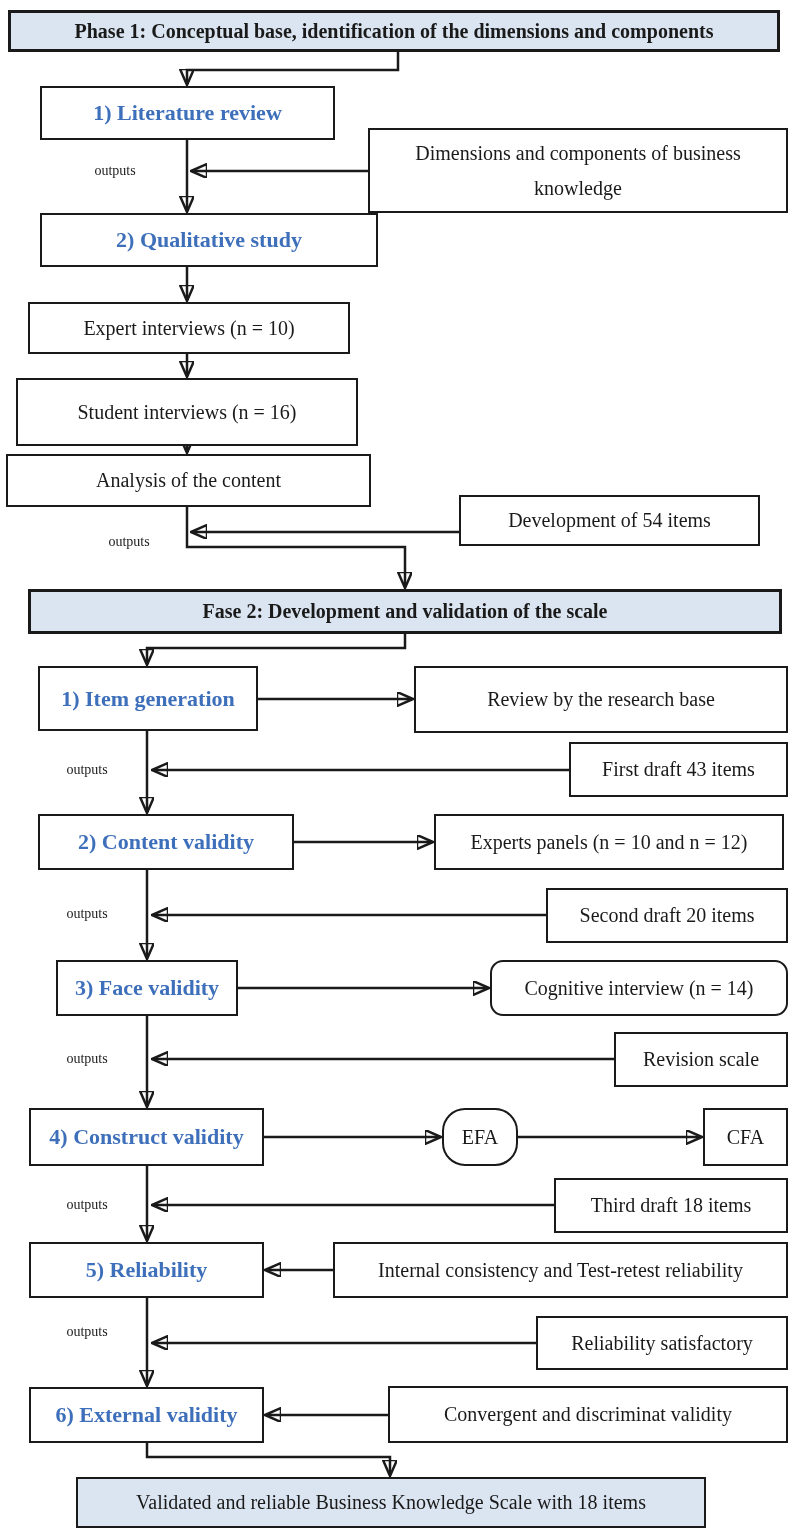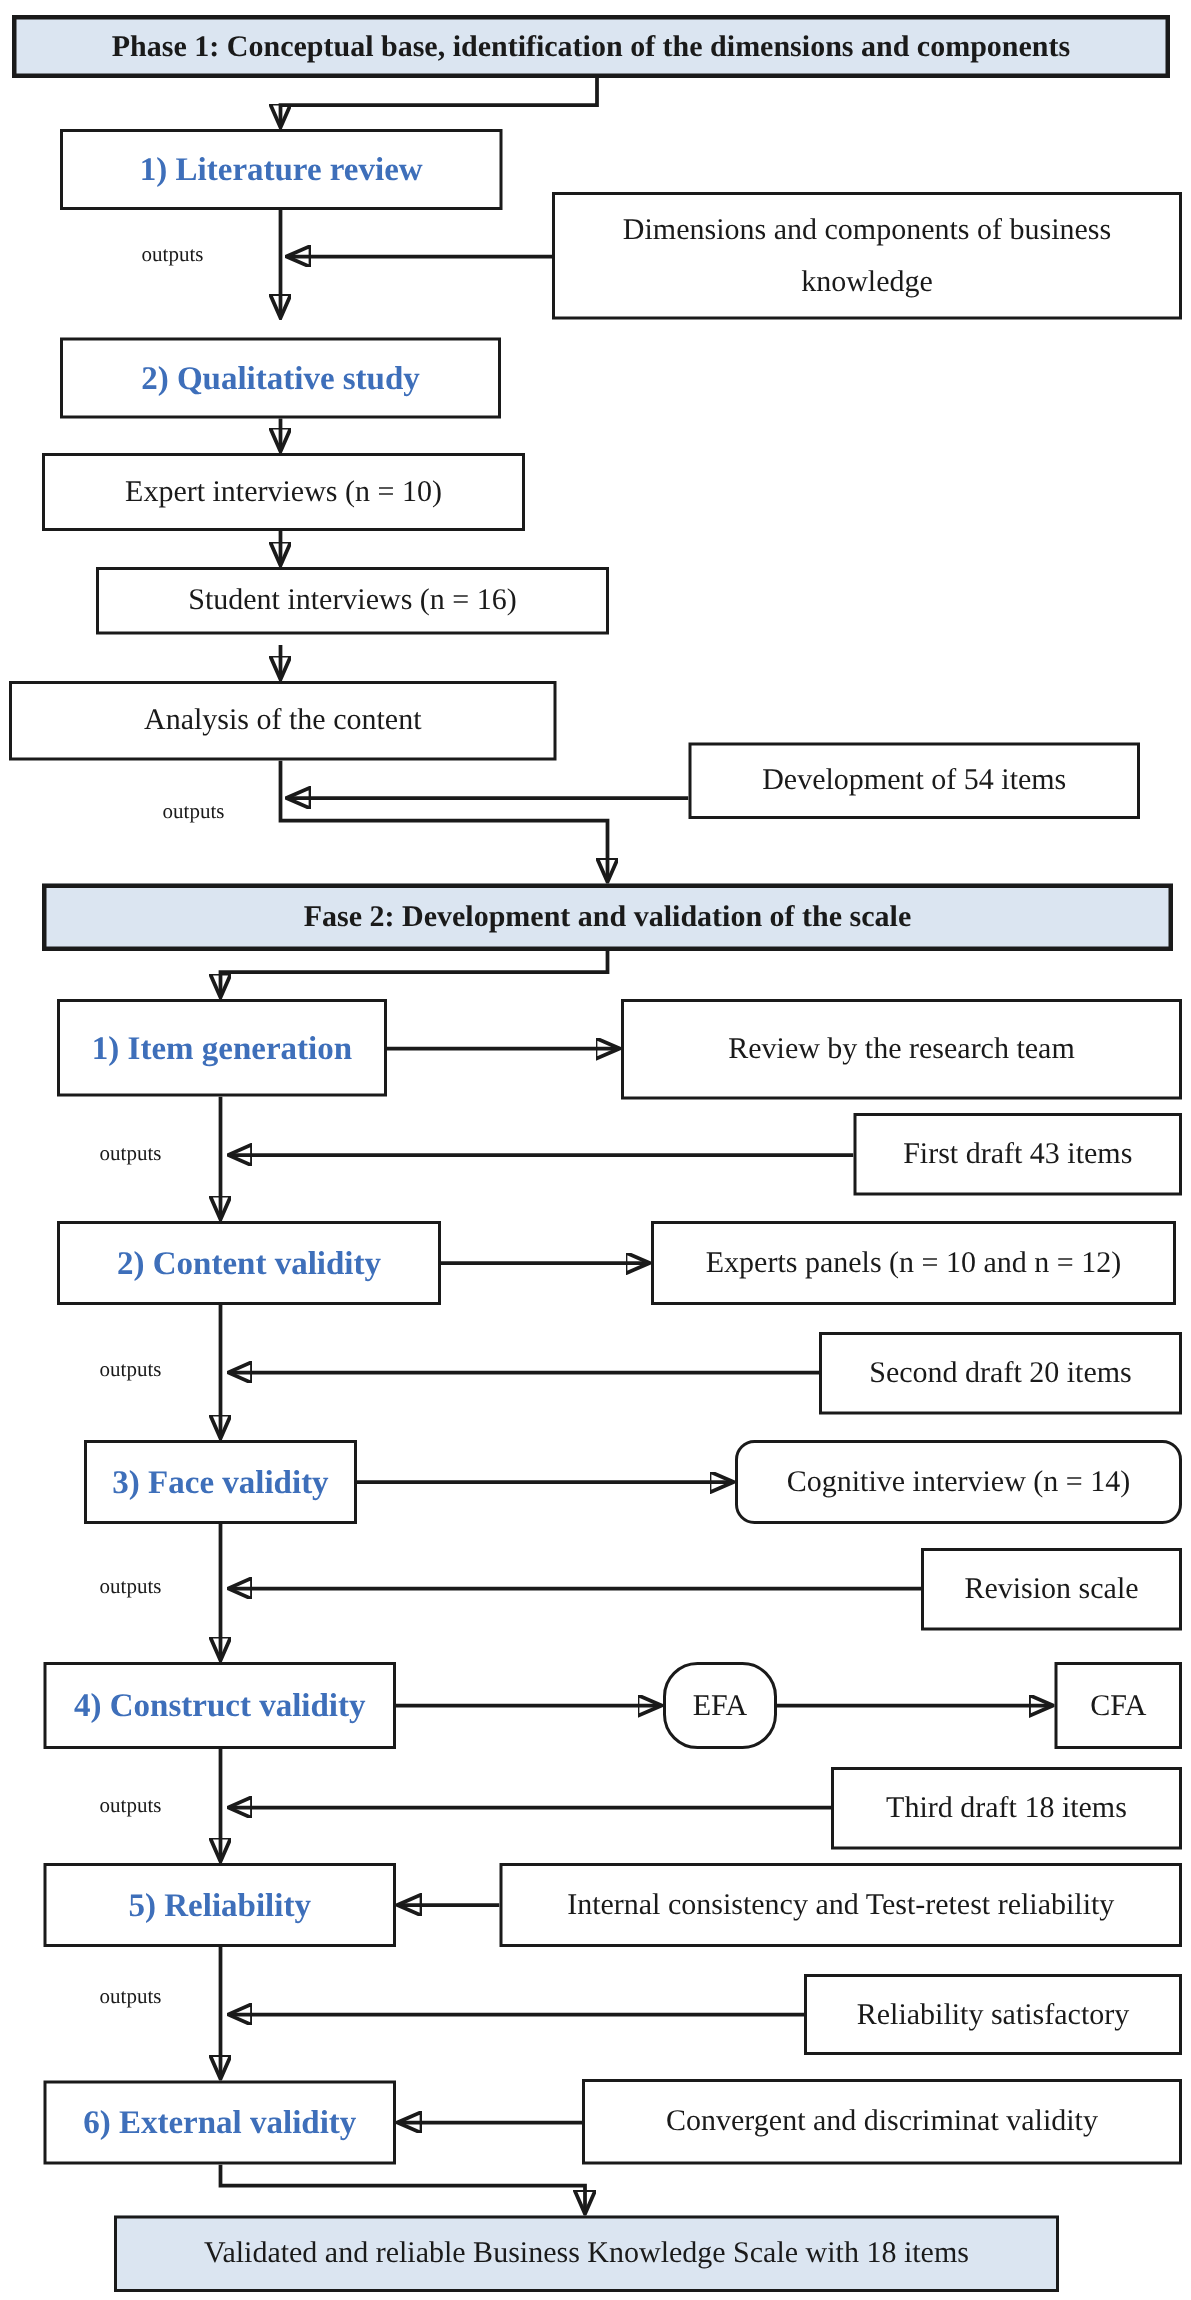--- a/index.html
+++ b/index.html
@@ -78,37 +78,37 @@
   </svg>
 
   <div class="box header" style="left:8px;top:10px;width:772px;height:42px;">Phase 1: Conceptual base, identification of the dimensions and components</div>
 
   <div class="box step" style="left:40px;top:86px;width:295px;height:54px;">1) Literature review</div>
 
   <div class="outputs" style="left:70px;top:158px;">outputs</div>
 
   <div class="box tall" style="left:368px;top:128px;width:420px;height:85px;">Dimensions and components of business knowledge</div>
 
-  <div class="box step" style="left:40px;top:213px;width:294px;height:54px;margin-top:12px;">2) Qualitative study</div>
+  <div class="box step" style="left:40px;top:213px;width:338px;height:54px;">2) Qualitative study</div>
 
   <div class="box" style="left:28px;top:302px;width:322px;height:52px;text-align:right;">Expert interviews (n = 10)</div>
 
-  <div class="box" style="left:16px;top:378px;width:342px;height:45px;margin-left:48px;">Student interviews (n = 16)</div>
+  <div class="box" style="left:16px;top:378px;width:342px;height:68px;">Student interviews (n = 16)</div>
 
   <div class="box" style="left:6px;top:454px;width:365px;height:53px;">Analysis of the content</div>
 
   <div class="outputs" style="left:84px;top:529px;">outputs</div>
 
   <div class="box" style="left:459px;top:495px;width:301px;height:51px;">Development of 54 items</div>
 
   <div class="box header" style="left:28px;top:589px;width:754px;height:45px;">Fase 2: Development and validation of the scale</div>
 
   <div class="box step" style="left:38px;top:666px;width:220px;height:65px;">1) Item generation</div>
 
-  <div class="box" style="left:414px;top:666px;width:374px;height:67px;">Review by the research team</div>
+  <div class="box" style="left:414px;top:666px;width:374px;height:67px;">Review by the research base</div>
 
   <div class="outputs" style="left:42px;top:757px;">outputs</div>
 
   <div class="box" style="left:569px;top:742px;width:219px;height:55px;">First draft 43 items</div>
 
   <div class="box step" style="left:38px;top:814px;width:256px;height:56px;">2) Content validity</div>
 
   <div class="box" style="left:434px;top:814px;width:350px;height:56px;">Experts panels (n = 10 and n = 12)</div>
 
   <div class="outputs" style="left:42px;top:901px;">outputs</div>

